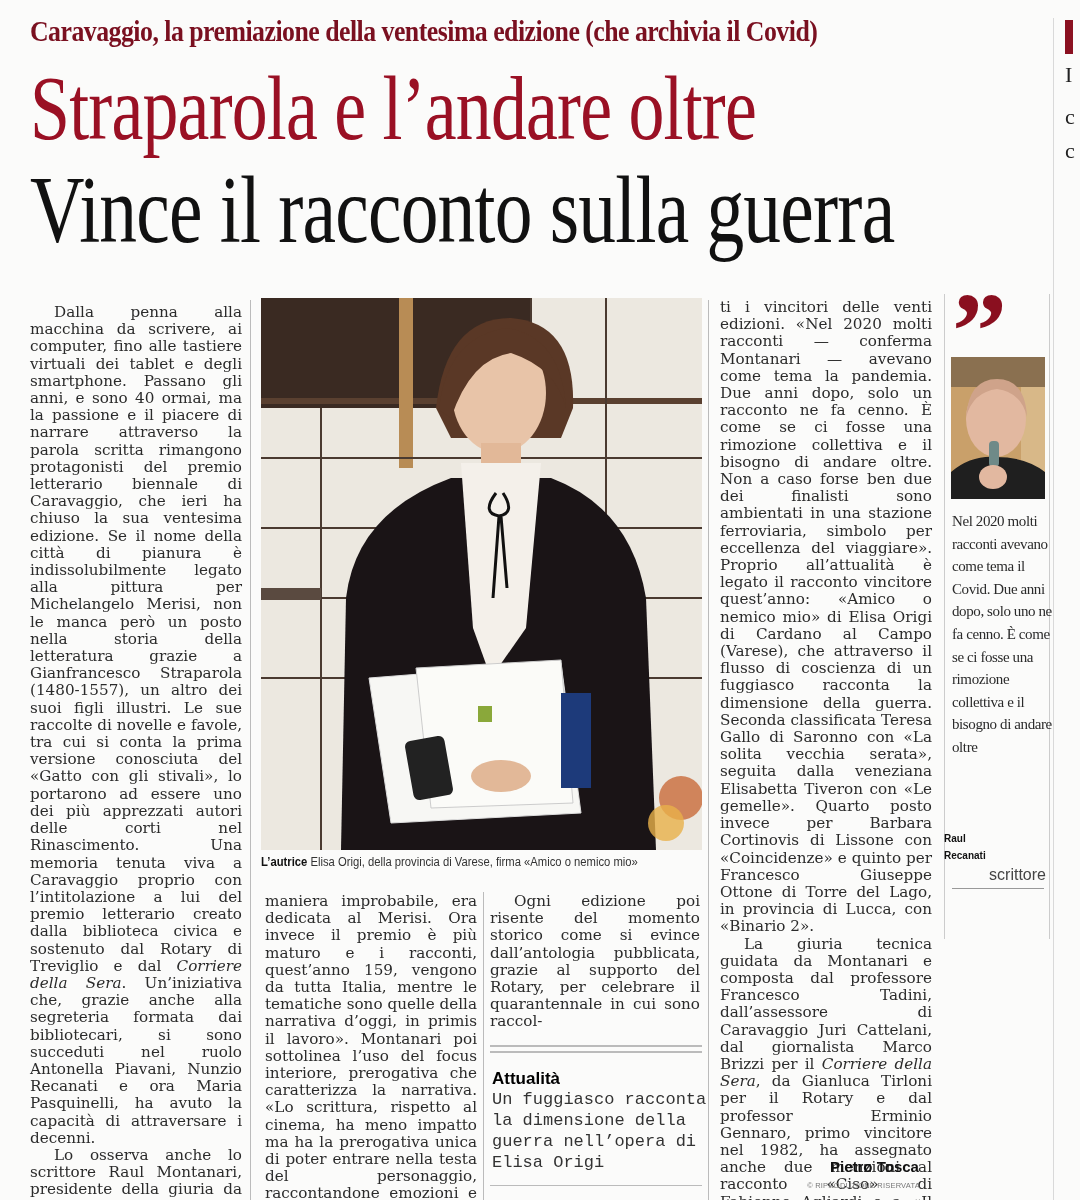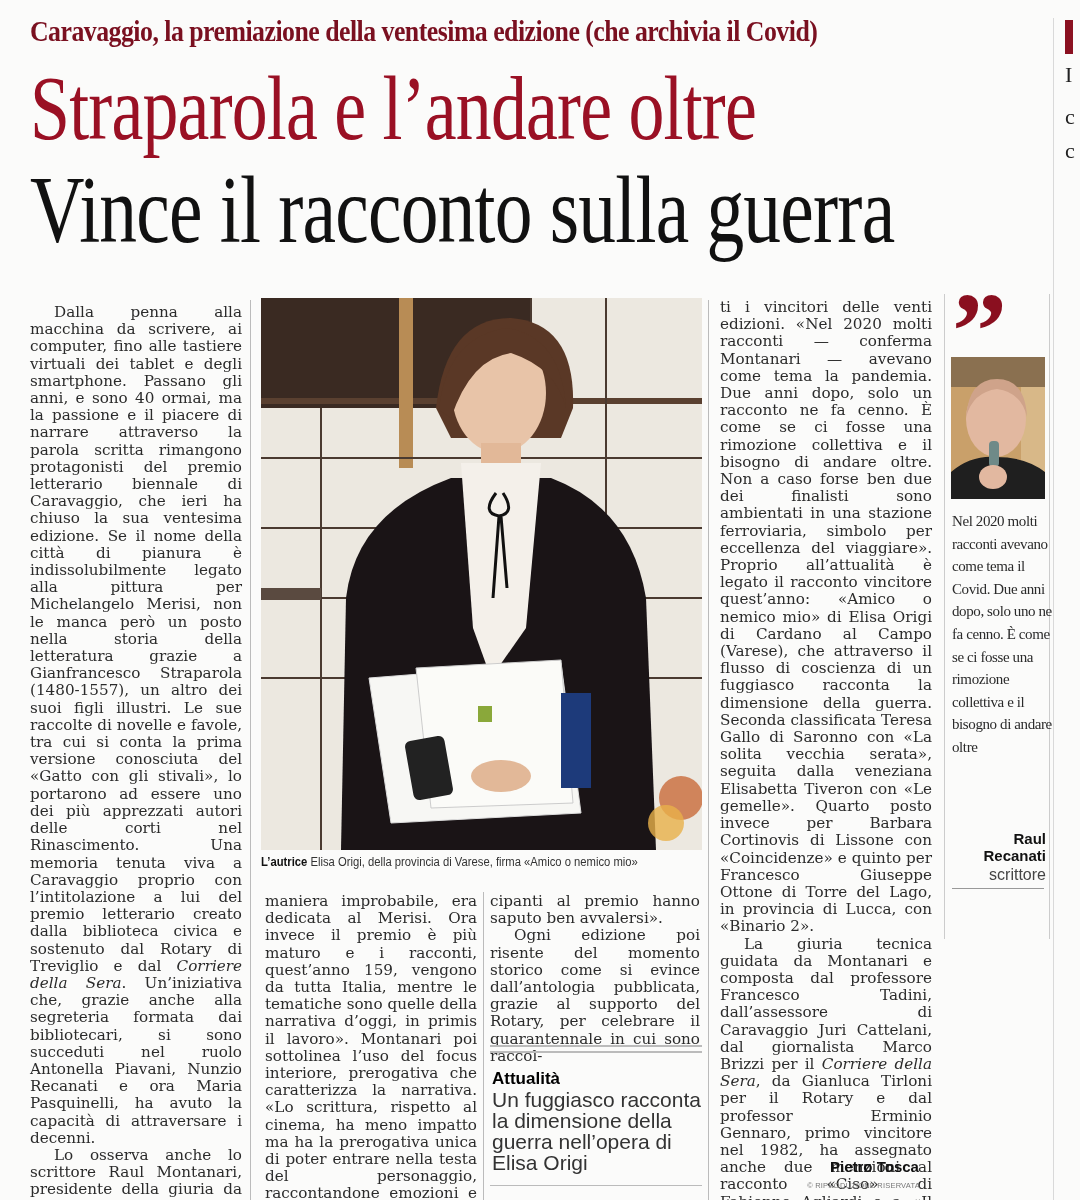--- a/index.html
+++ b/index.html
@@ -29,36 +29,36 @@
     .vline { position: absolute; width: 1px; background: #bbb; }
 
     .photo { position: absolute; left: 261px; top: 298px; width: 441px; height: 552px; overflow: hidden; background: #e9e6e0; }
     .caption { position: absolute; left: 261px; top: 855px; width: 445px; font-family: "Liberation Sans", sans-serif;
       font-size: 12.5px; color: #333; white-space: nowrap; transform: scaleX(0.9); transform-origin: left top; }
     .caption b { color: #111; }
 
     .rule { position: absolute; left: 490px; height: 2px; background: #bbb; width: 212px; }
     .attualita-label { position: absolute; left: 492px; top: 1069px; font-family: "Liberation Sans", sans-serif;
       font-size: 17px; font-weight: bold; color: #000000; }
-    .attualita-text { position: absolute; left: 492px; top: 1089px; width: 215px; font-family: Liberation Sans, sans-serif;
-      font-size: 21px; line-height: 21px; color: #333; }
+    .attualita-text { position: absolute; left: 492px; top: 1089px; width: 215px; font-family: Liberation Mono, monospace;
+      font-size: 17px; line-height: 21px; color: #333; }
 
     .byline { position: absolute; left: 830px; top: 1158px; width: 102px; text-align: left; font-family: "Liberation Sans", sans-serif;
       font-weight: bold; font-size: 15px; color: #111; }
     .copyright { position: absolute; left: 795px; top: 1181px; width: 137px; text-align: center; font-family: "Liberation Sans", sans-serif;
       font-size: 7.5px; color: #777; letter-spacing: 0.2px; }
 
     .quote-box { position: absolute; left: 944px; top: 294px; width: 106px; height: 645px; border-left: 1px solid #ccc; border-right: 1px solid #ccc; }
     .quote-mark { position: absolute; left: 952px; top: 276px; font-family: "Liberation Serif", serif; font-size: 110px;
       line-height: 1; color: #8a0f1f; font-weight: bold; }
     .portrait { position: absolute; left: 951px; top: 357px; width: 94px; height: 142px; overflow: hidden; background: #c9a87a; }
     .pullquote { position: absolute; left: 952px; top: 510px; width: 100px; font-family: Liberation Serif, serif;
       font-size: 15px; line-height: 22.6px; color: #2b2b2b; letter-spacing: -0.4px; }
-    .pq-name { position: absolute; left: 944px; top: 830px; width: 102px; text-align: right; font-family: "Liberation Sans", sans-serif;
-      font-weight: bold; font-size: 15px; line-height: 17px; color: #111; }
+    .pq-name { position: absolute; left: 944px; top: 830px; width: 102px; text-align: left; font-family: "Liberation Sans", sans-serif;
+      font-weight: bold; font-size: 10px; line-height: 17px; color: #111; }
     .pq-role { position: absolute; left: 944px; top: 866px; width: 102px; text-align: right; font-family: "Liberation Sans", sans-serif;
       font-size: 16px; color: #444; }
     .pq-rule { position: absolute; left: 952px; top: 888px; width: 92px; height: 1px; background: #999; }
     i { font-style: italic; }
   </style>
 </head>
 <body>
 
 <div class="kicker">Caravaggio, la premiazione della ventesima edizione (che archivia il Covid)</div>
 <div class="title-red">Straparola e l’andare oltre</div>
@@ -116,21 +116,20 @@
   </svg>
 </div>
 <div class="caption"><b>L’autrice</b><span> Elisa Origi, della provincia di Varese, firma «Amico o nemico mio»</span></div>
 
 <div class="col col3a">
   <p class="noindent">maniera improbabile, era dedicata al Merisi. Ora invece il premio è più maturo e i racconti, quest’anno 159, vengono da tutta Italia, mentre le tematiche sono quelle della narrativa d’oggi, in primis il lavoro». Montanari poi sottolinea l’uso del focus interiore, prerogativa che caratterizza la narrativa. «Lo scrittura, rispetto al cinema, ha meno impatto ma ha la prerogativa unica di poter entrare nella testa del personaggio, raccontandone emozioni e pensieri. Una possibilità di cui i parte-</p>
 </div>
 <div class="vline" style="left:483px; top:892px; height:308px;"></div>
 
 <div class="col col3b">
-  <p class="noindent">cipanti al premio hanno saputo ben avvalersi».</p>
   <p>Ogni edizione poi risente del momento storico come si evince dall’antologia pubblicata, grazie al supporto del Rotary, per celebrare il quarantennale in cui sono raccol-</p>
 </div>
 
 <div class="rule" style="top:1045px;"></div>
 <div class="rule" style="top:1051px;"></div>
 <div class="attualita-label">Attualità</div>
 <div class="attualita-text">Un fuggiasco racconta la dimensione della guerra nell’opera di Elisa Origi</div>
 <div class="rule" style="top:1185px; height:1px;"></div>
 
 <div class="vline" style="left:708px; top:300px; height:900px;"></div>

